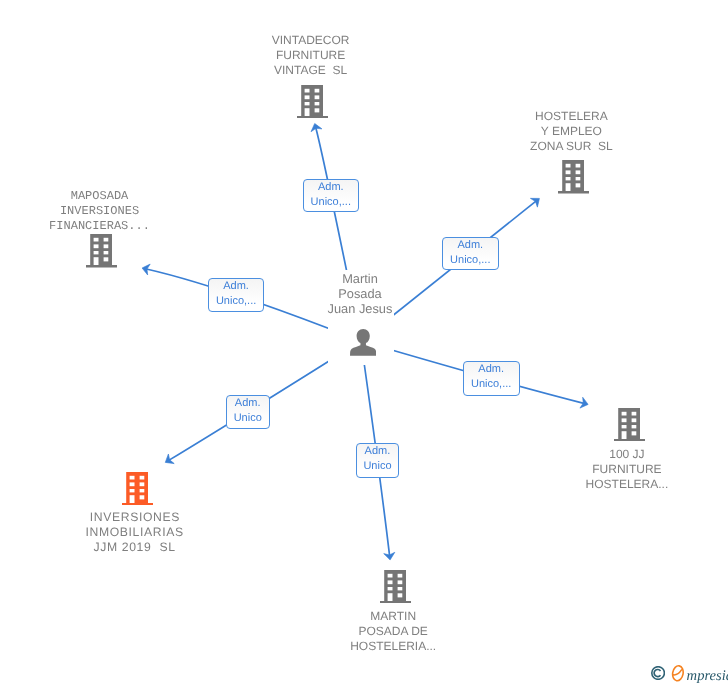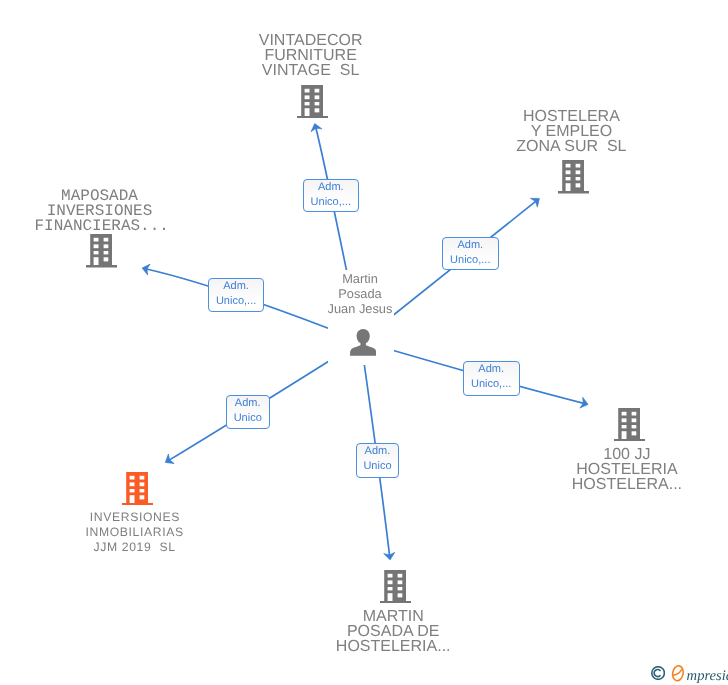--- a/index.html
+++ b/index.html
@@ -4,21 +4,21 @@
 <title>Empresia relationship graph</title>
 <style>
   html,body{margin:0;padding:0;}
   body{width:728px;height:685px;background:#ffffff;
        font-family:"Liberation Sans",sans-serif;overflow:hidden;
        -webkit-font-smoothing:antialiased;text-rendering:geometricPrecision;}
   #stage{position:relative;width:728px;height:685px;background:#fff;}
   svg.edges{position:absolute;left:0;top:0;width:728px;height:685px;}
   .node{position:absolute;}
   .node-label{position:absolute;text-align:center;color:#7f7f7f;
-       font-size:16px;line-height:15px;white-space:pre;background:#fff;}
+       font-size:12px;line-height:15px;white-space:pre;background:#fff;}
   .node-icon{position:absolute;}
   .elabel{position:absolute;box-sizing:border-box;border:1.4px solid #4b8fe0;
        border-radius:4px;background:linear-gradient(to bottom,#f4f4f4 0%,#fafafa 40%,#ffffff 78%,#ffffff 100%);
        color:#3d7fd8;font-size:11px;line-height:15px;text-align:center;}
   .elabel span{display:block;white-space:pre;}
   .logo{position:absolute;}
   .logo .brand{font-family:"Liberation Serif",serif;font-style:italic;}
   .logo .brand-rest{font-size:14.6px;line-height:14.6px;letter-spacing:0px;}
 </style>
 </head>
@@ -133,21 +133,21 @@
               <rect x="17.6" y="10.4" width="4.7" height="3.8"></rect>
               <rect x="7.6" y="17.0" width="4.9" height="3.4"></rect>
               <rect x="17.6" y="17.0" width="4.7" height="3.4"></rect>
               <rect x="7.6" y="23.2" width="4.9" height="7.8"></rect>
               <rect x="17.6" y="23.3" width="4.7" height="4.1"></rect>
             </g>
           </g>
         </svg>
     </div>
     <div class="node-label" style="left:561.9px;top:447.0px;width:130px;">100 JJ
-HOSTELERIA
+FURNITURE
 HOSTELERA...</div>
   </div>
   <div class="node">
     <div class="node-icon" style="left:380.3px;top:569.9px;">
       <svg width="31" height="33.6" viewBox="0 0 31 33.6" xmlns="http://www.w3.org/2000/svg">
           <g fill="#757575">
             <path d="M4.2 0 h21.8 v31.0 h-21.8 Z M0 31.0 h31.0 v2.6 h-31.0 Z"></path>
             <g fill="#ffffff">
               <rect x="7.6" y="3.8" width="4.9" height="3.7"></rect>
               <rect x="17.6" y="3.8" width="4.7" height="3.7"></rect>

